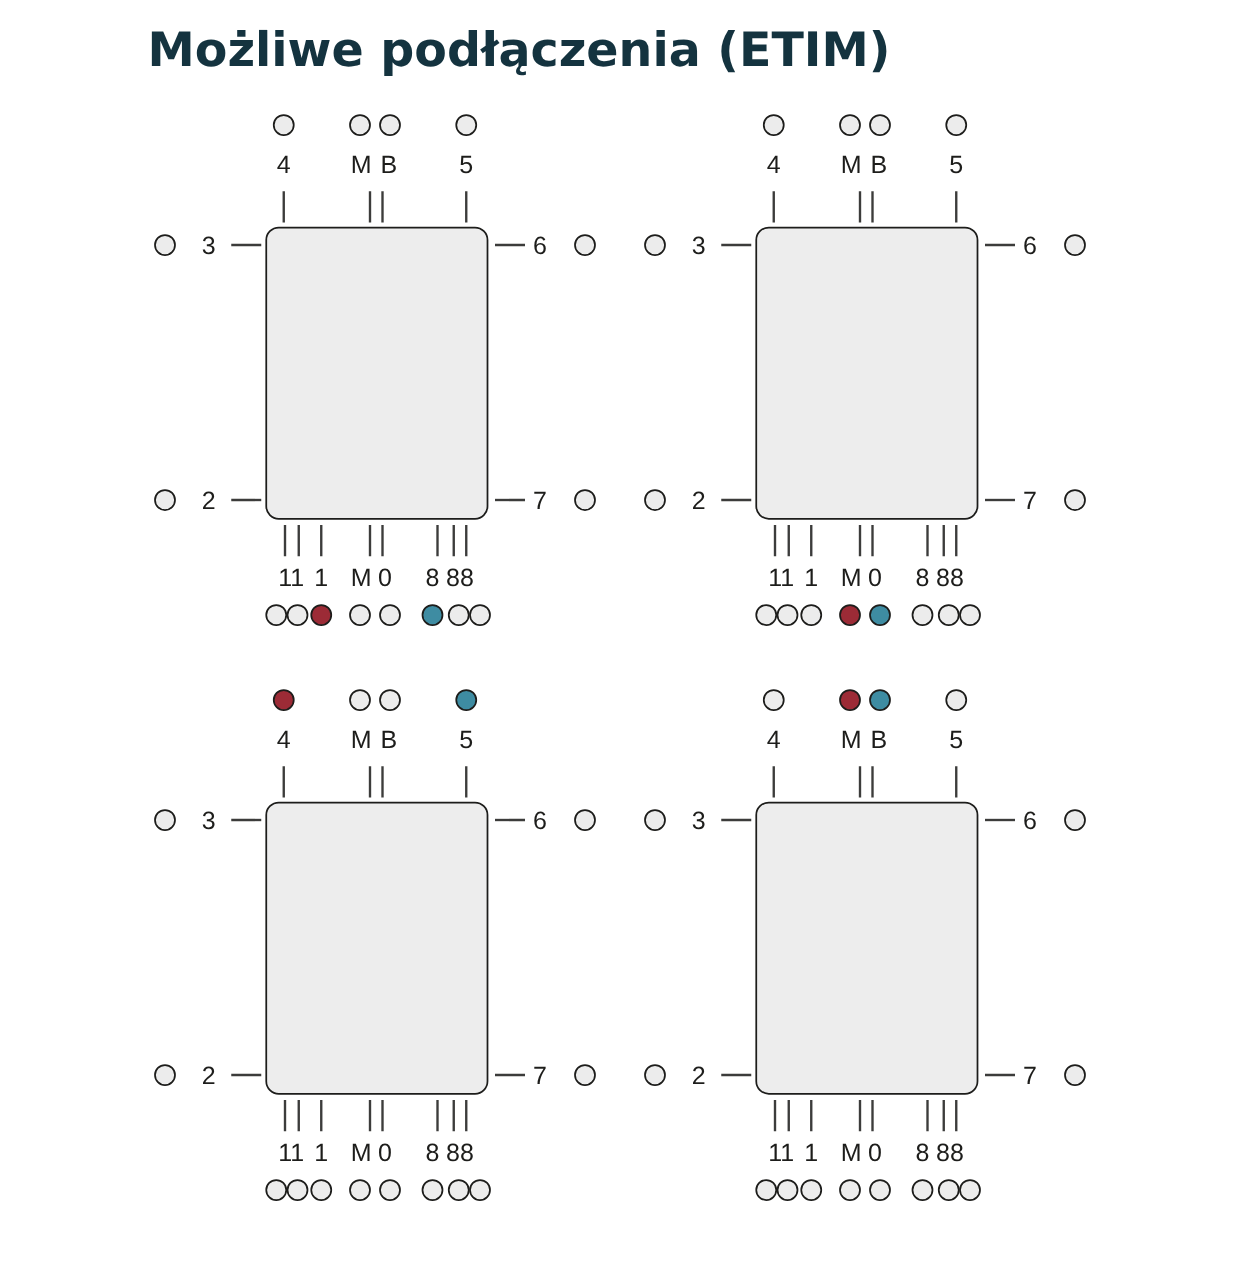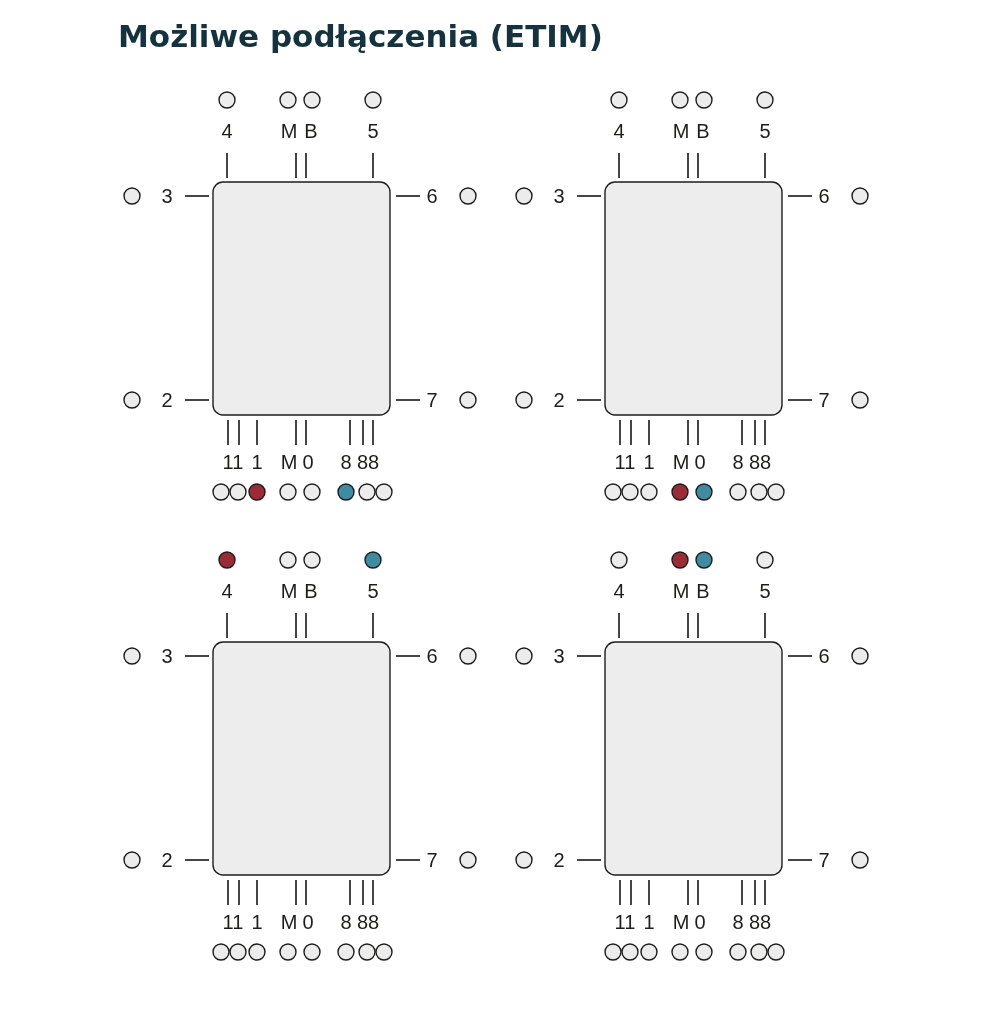--- a/index.html
+++ b/index.html
@@ -13,21 +13,21 @@
     width: 1002px;
     height: 1015px;
     background: #ffffff;
     overflow: hidden;
   }
   .title {
     position: absolute;
     left: 118px;
     top: 18px;
     margin: 0;
-    font-size: 31px;
+    font-size: 38px;
     font-weight: 800;
     letter-spacing: 0px;
     color: #14333f;
     font-family: "DejaVu Sans", "Liberation Sans", sans-serif;
   }
   .diagram {
     position: absolute;
     width: 378px;
     height: 425px;
   }

